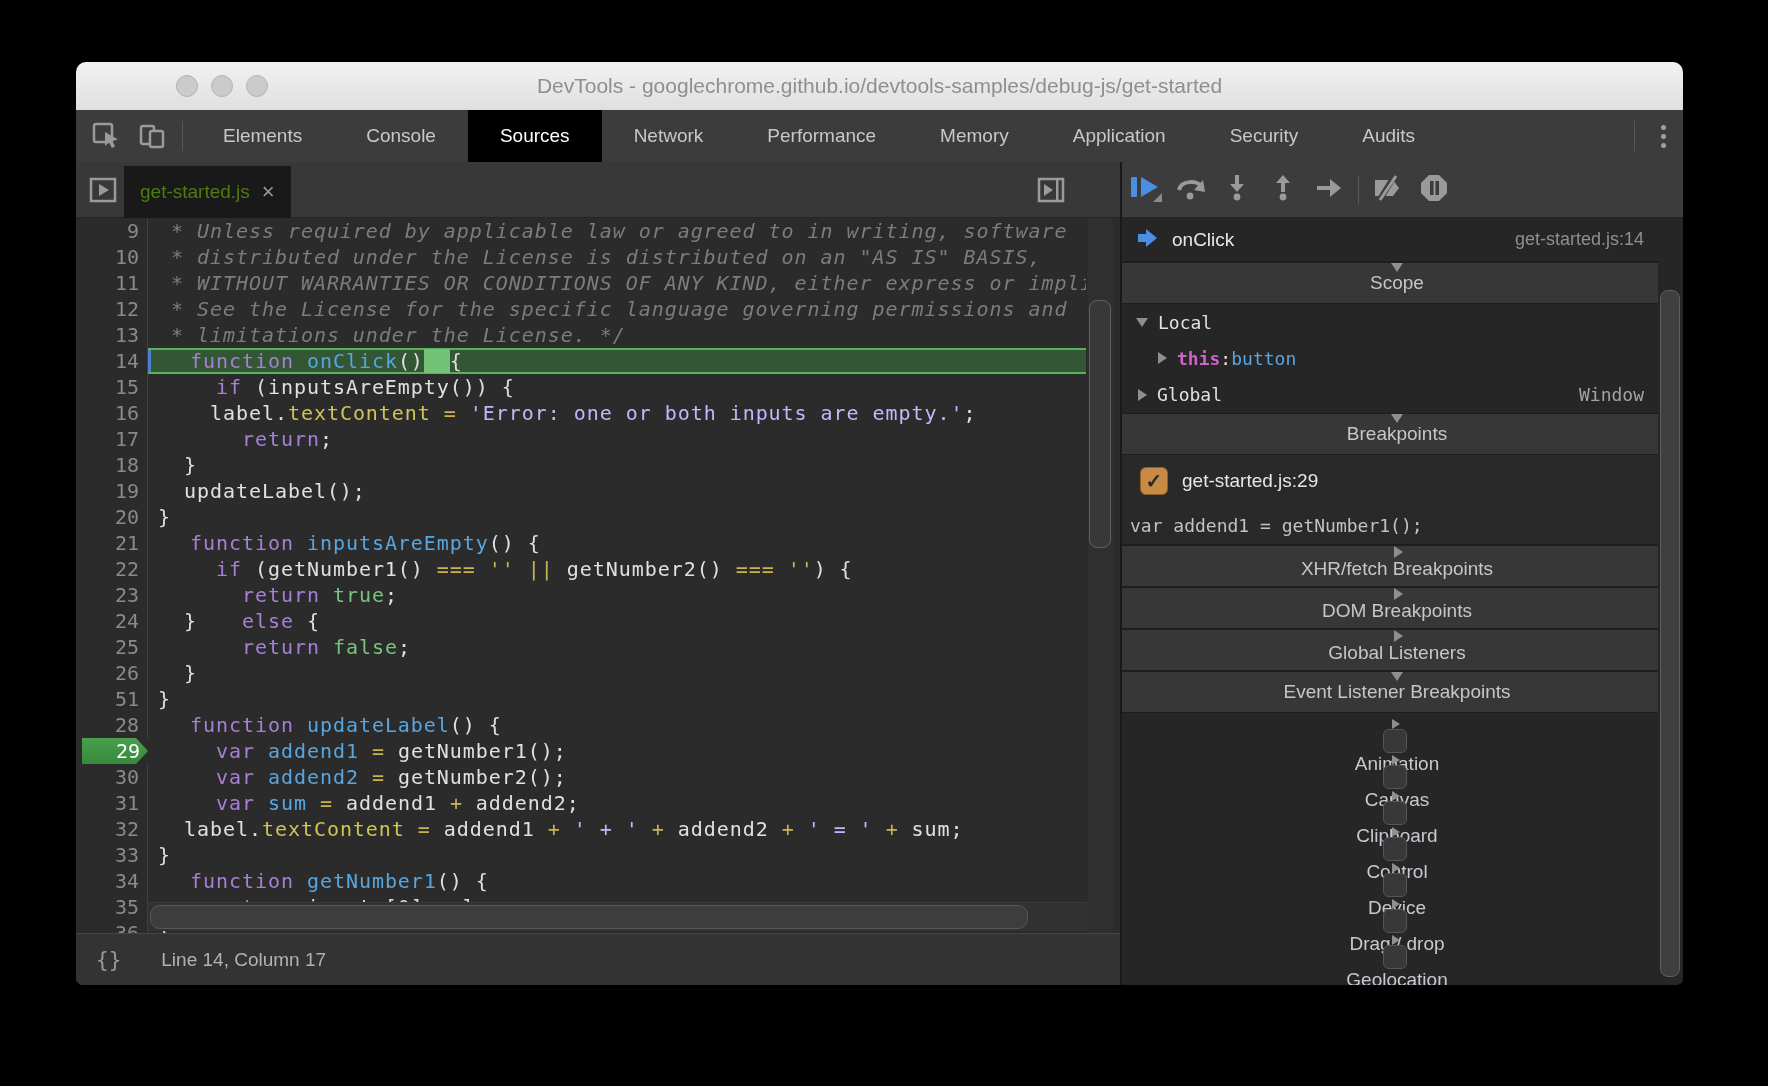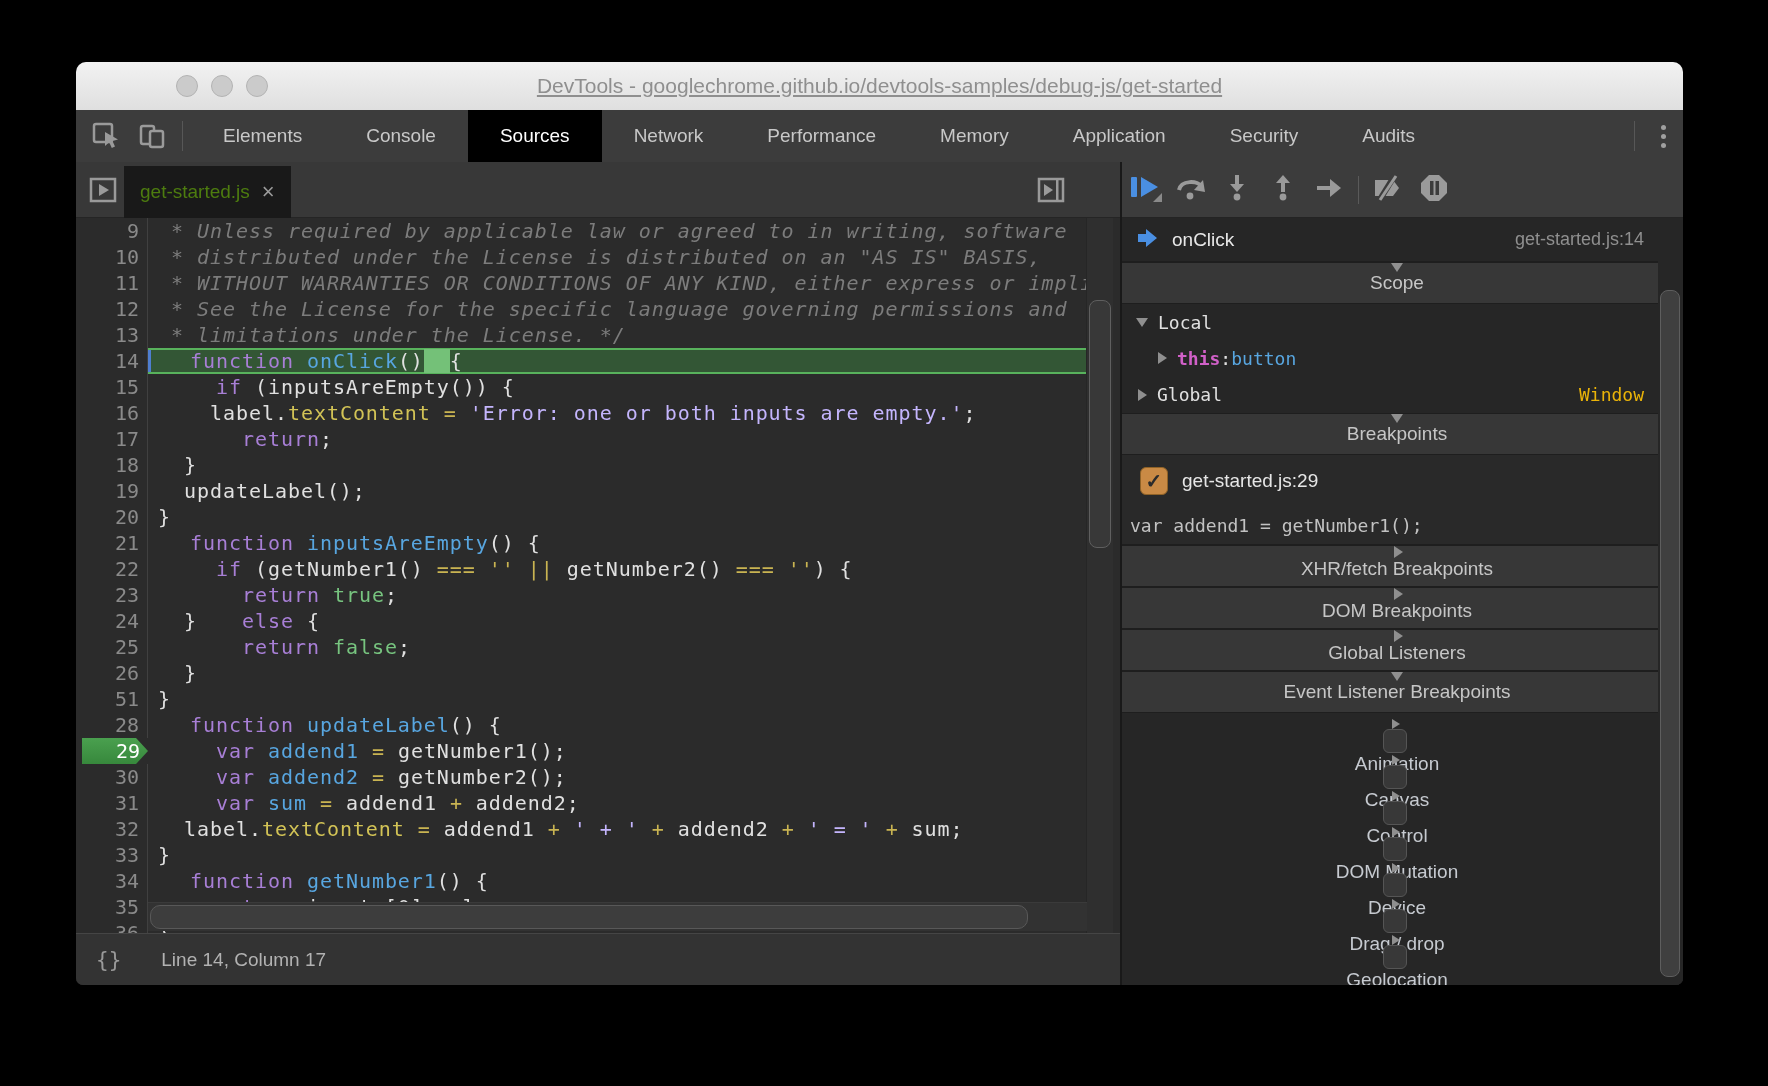--- a/index.html
+++ b/index.html
@@ -8,21 +8,21 @@
   #window{position:absolute;left:76px;top:62px;width:1607px;height:923px;
           border-radius:10px 10px 7px 7px;overflow:hidden;background:#2b2b2b;
           box-shadow:0 18px 50px rgba(0,0,0,.6);}
   
   .titlebar{position:absolute;left:0;top:0;right:0;height:48px;
             background:linear-gradient(#f2f2f2,#dfdfdf);border-bottom:1px solid #bdbdbd;}
   .traffic{position:absolute;top:13px;width:22px;height:22px;border-radius:50%;
            background:#cbcbcb;border:1px solid #b3b3b3;box-sizing:border-box;}
   .t1{left:100px}.t2{left:135px}.t3{left:170px}
   .titletext{position:absolute;left:0;right:0;top:0;height:48px;line-height:48px;
-             text-align:center;font-size:21px;color:#8f8f8f;text-decoration:underline;}
+             text-align:center;font-size:21px;color:#8f8f8f;}
   
   .main-toolbar{position:absolute;left:0;top:48px;right:0;height:52px;background:#3c3c3c;
                 border-bottom:1px solid #2d2d2d;display:flex;align-items:center;}
   .tb-icon{width:32px;height:30px;margin-left:14px;display:flex;align-items:center;
            justify-content:center;flex:0 0 auto;}
   .tb-sep{width:1px;height:30px;background:#575757;margin:0 8px 0 14px;flex:0 0 auto;}
   #main-tabs{display:flex;height:52px;align-items:stretch;}
   .tab{padding:0 32px;line-height:52px;font-size:19px;color:#c8c8c8;white-space:nowrap;}
   .tab.selected{background:#000;color:#fff;}
   .tb-right{margin-left:auto;display:flex;align-items:center;height:52px;}
@@ -96,21 +96,21 @@
             box-sizing:border-box;display:flex;align-items:center;flex-direction:column;}
   .sec-head .t{margin-left:14px;font-size:19px;color:#c6c6c6;}
   .tri-d{width:0;height:0;border-top:9px solid #8f8f8f;border-left:6px solid transparent;
          border-right:6px solid transparent;margin-left:14px;flex:0 0 auto;}
   .tri-r{width:0;height:0;border-left:9px solid #8f8f8f;border-top:6px solid transparent;
          border-bottom:6px solid transparent;margin-left:16px;flex:0 0 auto;}
   .scope-row{height:36px;display:flex;align-items:center;font-family:"DejaVu Sans Mono",monospace;
              font-size:18px;color:#e0e0e0;}
   .scope-row.global{height:37px;}
   .scope-row .lbl{margin-left:10px;}
-  .scope-row .rval{margin-left:auto;margin-right:14px;color:#eab308;}
+  .scope-row .rval{margin-left:auto;margin-right:14px;color:#a3a3a3;}
   .indent1{margin-left:36px !important;}
   .v-this{color:#d160c8;font-weight:bold;} .v-button{color:#58a6e0;}
   .bp-row1{height:52px;display:flex;align-items:center;background:#292929;}
   .checkbox{width:28px;height:28px;border-radius:6px;box-sizing:border-box;margin-left:18px;
             flex:0 0 auto;display:flex;align-items:center;justify-content:center;}
   .checkbox.on{background:#c98a45;border:1px solid #8f6227;color:#2b2b2b;font-size:20px;
                font-weight:bold;}
   .checkbox.off{background:#383838;border:1px solid #555;width:24px;height:24px;margin-left:10px;}
   .bp-label{margin-left:14px;font-size:19px;color:#e6e6e6;}
   .bp-row2{height:38px;background:#292929;border-bottom:1px solid #1e1e1e;box-sizing:border-box;
@@ -430,26 +430,26 @@
                 <span class="lbl">Animation</span>
               </div>
               <div class="elb-item">
                 <span class="tri-r"></span>
                 <span class="checkbox off"></span>
                 <span class="lbl">Canvas</span>
               </div>
               <div class="elb-item">
                 <span class="tri-r"></span>
                 <span class="checkbox off"></span>
+                <span class="lbl">Clipboard</span>
+              </div>
+              <div class="elb-item">
+                <span class="tri-r"></span>
+                <span class="checkbox off"></span>
                 <span class="lbl">Control</span>
-              </div>
-              <div class="elb-item">
-                <span class="tri-r"></span>
-                <span class="checkbox off"></span>
-                <span class="lbl">DOM Mutation</span>
               </div>
               <div class="elb-item">
                 <span class="tri-r"></span>
                 <span class="checkbox off"></span>
                 <span class="lbl">Device</span>
               </div>
               <div class="elb-item">
                 <span class="tri-r"></span>
                 <span class="checkbox off"></span>
                 <span class="lbl">Drag / drop</span>

